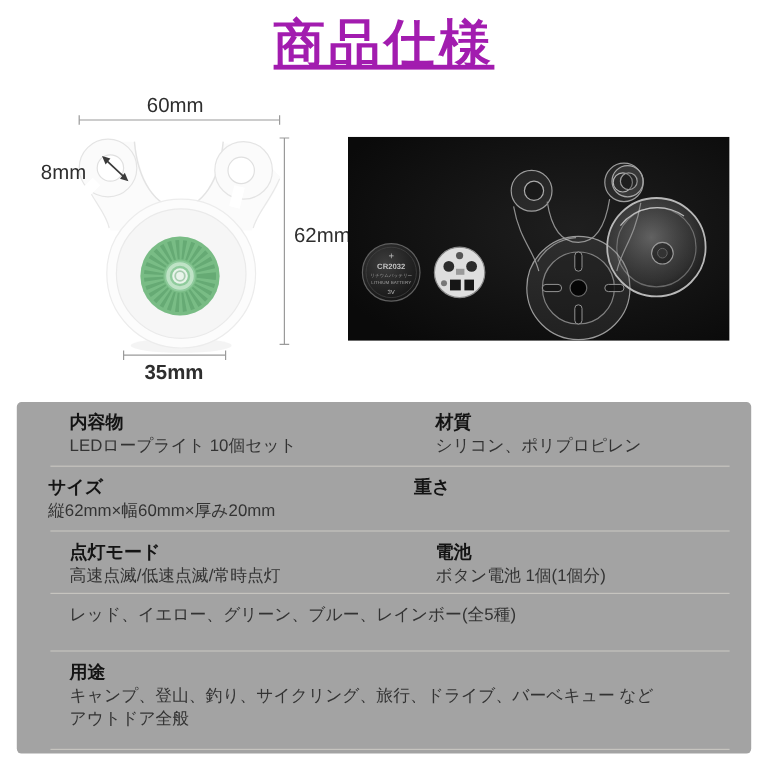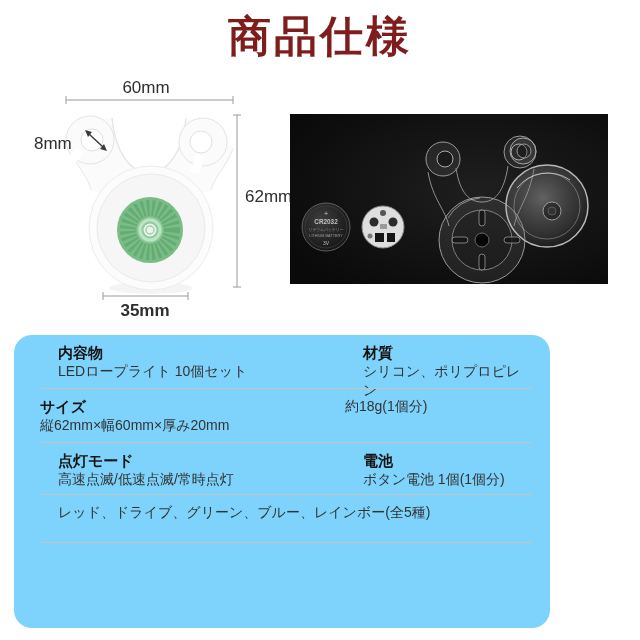--- a/index.html
+++ b/index.html
@@ -4,35 +4,35 @@
 <style>
   html,body{margin:0;padding:0;}
   body{
     width:640px;height:640px;background:#ffffff;
     font-family:"Liberation Sans","DejaVu Sans",sans-serif;
     position:relative;overflow:hidden;color:#1a1a1a;
   }
   .stage{position:absolute;inset:0;width:640px;height:640px;}
   .page-title{
     position:absolute;top:8px;left:0;width:100%;text-align:center;
-    font-size:43px;font-weight:800;color:#7f1d1d;letter-spacing:3px;
+    font-size:43px;font-weight:800;color:#a21caf;letter-spacing:3px;text-decoration:underline;
   }
   
   .diagram-svg{position:absolute;left:30px;top:88px;width:260px;height:235px;}
   .dim-label{position:absolute;font-size:17px;color:#2e2e2e;}
   .dim-60{left:106px;top:78px;width:80px;text-align:center;}
   .dim-8{left:34px;top:134px;}
   .dim-62{left:245px;top:187px;}
   .dim-35{left:105px;top:301px;width:80px;text-align:center;font-weight:bold;}
   
   .photo-svg{position:absolute;left:290px;top:114px;width:318px;height:170px;}
   
   .spec-panel{
-    position:absolute;left:14px;top:335px;width:536px;height:293px;
-    background:#7dd3fc;border-radius:18px;box-sizing:border-box;
+    position:absolute;left:14px;top:335px;width:612px;height:293px;
+    background:#a3a3a3;border-radius:4px;box-sizing:border-box;
   }
   .spec-row{position:relative;display:flex;box-sizing:border-box;padding:8px 18px 0 44px;}
   .row-1{height:54px;}
   .row-2{height:54px;padding-left:26px;}
   .row-3{height:52px;}
   .row-4{height:48px;}
   .row-5{height:82px;}
   .row-divider{position:absolute;left:28px;right:18px;bottom:0;height:1px;background:#c6c4bf;}
   .cell-left{width:305px;flex:none;}
   .cell-right{flex:1;}
@@ -183,39 +183,47 @@
       </div>
       <div class="row-divider"></div>
     </div>
 
     <div class="spec-row row-2">
       <div class="cell-left">
         <div class="spec-label">サイズ</div>
         <div class="spec-value">縦62mm×幅60mm×厚み20mm</div>
       </div>
       <div class="cell-right">
-        <div class="spec-value">約18g(1個分)</div>
+        <div class="spec-label">重さ</div>
       </div>
       <div class="row-divider"></div>
     </div>
 
     <div class="spec-row row-3">
       <div class="cell-left">
         <div class="spec-label">点灯モード</div>
         <div class="spec-value">高速点滅/低速点滅/常時点灯</div>
       </div>
       <div class="cell-right">
         <div class="spec-label">電池</div>
         <div class="spec-value">ボタン電池 1個(1個分)</div>
       </div>
       <div class="row-divider"></div>
     </div>
 
     <div class="spec-row row-4">
       <div class="cell-left" style="width:100%">
-        <div class="spec-value">レッド、ドライブ、グリーン、ブルー、レインボー(全5種)</div>
-      </div>
-      <div class="row-divider"></div>
-    </div>
-
+        <div class="spec-value">レッド、イエロー、グリーン、ブルー、レインボー(全5種)</div>
+      </div>
+      <div class="row-divider"></div>
+    </div>
+
+    <div class="spec-row row-5">
+      <div class="cell-left" style="width:100%">
+        <div class="spec-label">用途</div>
+        <div class="spec-value">キャンプ、登山、釣り、サイクリング、旅行、ドライブ、バーベキュー など</div>
+        <div class="spec-value">アウトドア全般</div>
+      </div>
+      <div class="row-divider"></div>
+    </div>
 
   </div>
 </div>
 
 </body></html>

